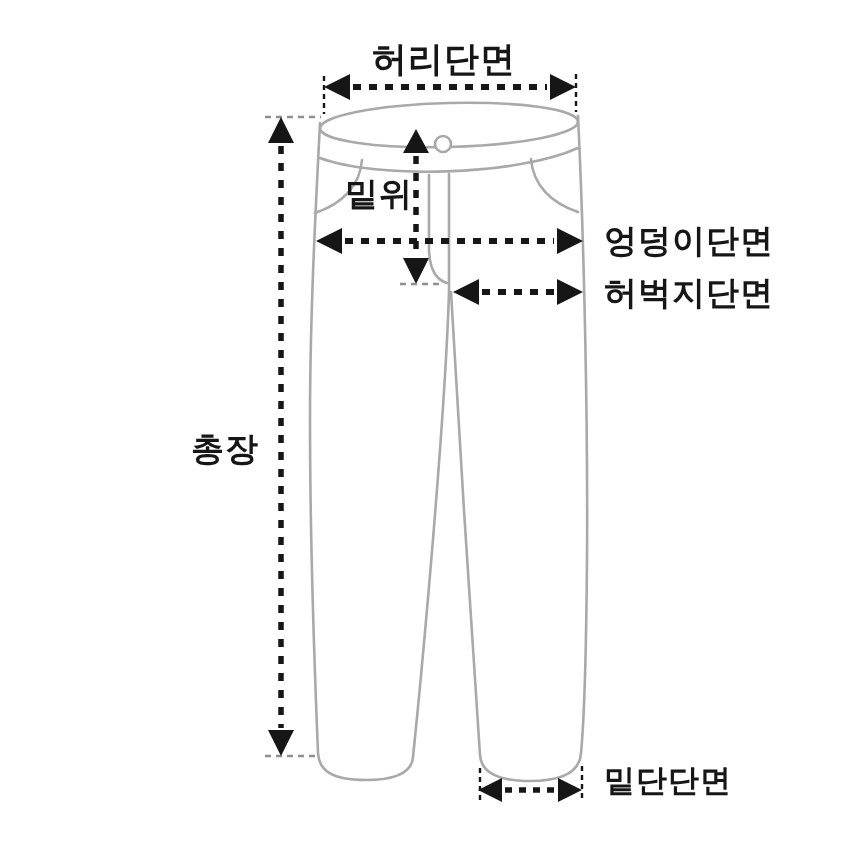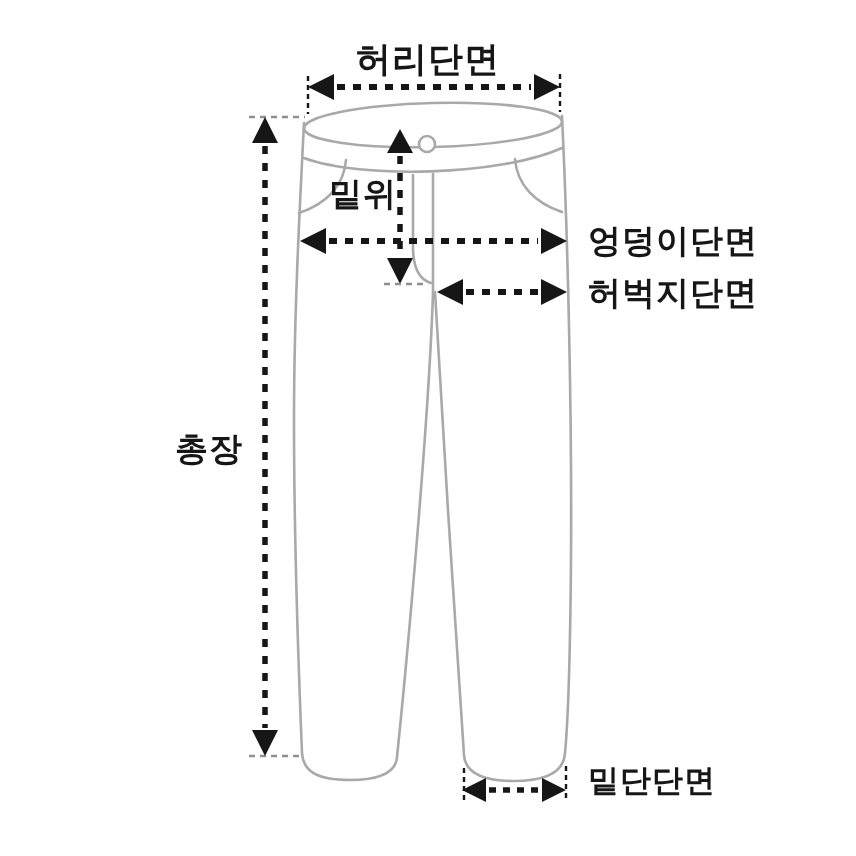--- a/index.html
+++ b/index.html
@@ -3,21 +3,21 @@
 <meta charset="utf-8">
 <style>
   :root{
     --background:#ffffff;
     --garment-outline:#a9a9a9;
     --measurement-arrow:#161616;
     --label-text:#161616;
   }
   html,body{margin:0;padding:0;background:var(--background);}
   body{width:856px;height:856px;overflow:hidden;}
-  .stage{position:relative;width:796px;height:856px;background:var(--background);}
+  .stage{position:relative;width:796px;height:856px;background:var(--background);padding-left:16px;}
   svg{display:block;}
   .g{stroke:var(--garment-outline);stroke-width:2.6;fill:none;stroke-linecap:round;stroke-linejoin:round;}
   .btn{stroke:var(--garment-outline);stroke-width:2.6;fill:var(--background);}
   .dash-main{stroke:var(--measurement-arrow);stroke-width:6;stroke-dasharray:8 8;fill:none;}
   .dash-vert{stroke:var(--measurement-arrow);stroke-width:5.5;stroke-dasharray:8 9;fill:none;}
   .dash-hem{stroke:var(--measurement-arrow);stroke-width:5.5;stroke-dasharray:7 7;fill:none;}
   .dash-tick{stroke:var(--measurement-arrow);stroke-width:2.4;stroke-dasharray:5 4;fill:none;}
   .dash-conn{stroke:#8f8f8f;stroke-width:2.4;stroke-dasharray:6 5;fill:none;}
   .head{fill:var(--measurement-arrow);stroke:none;}
   .lbl{font-family:"Liberation Sans","DejaVu Sans",sans-serif;font-weight:700;

